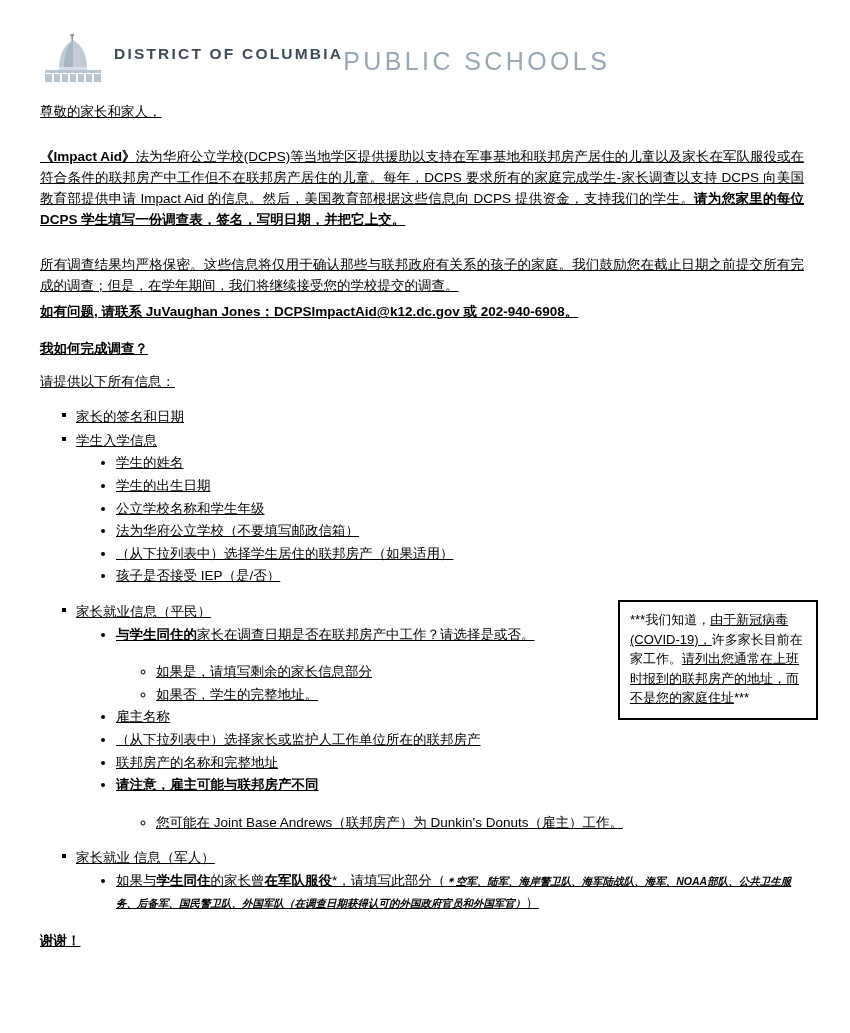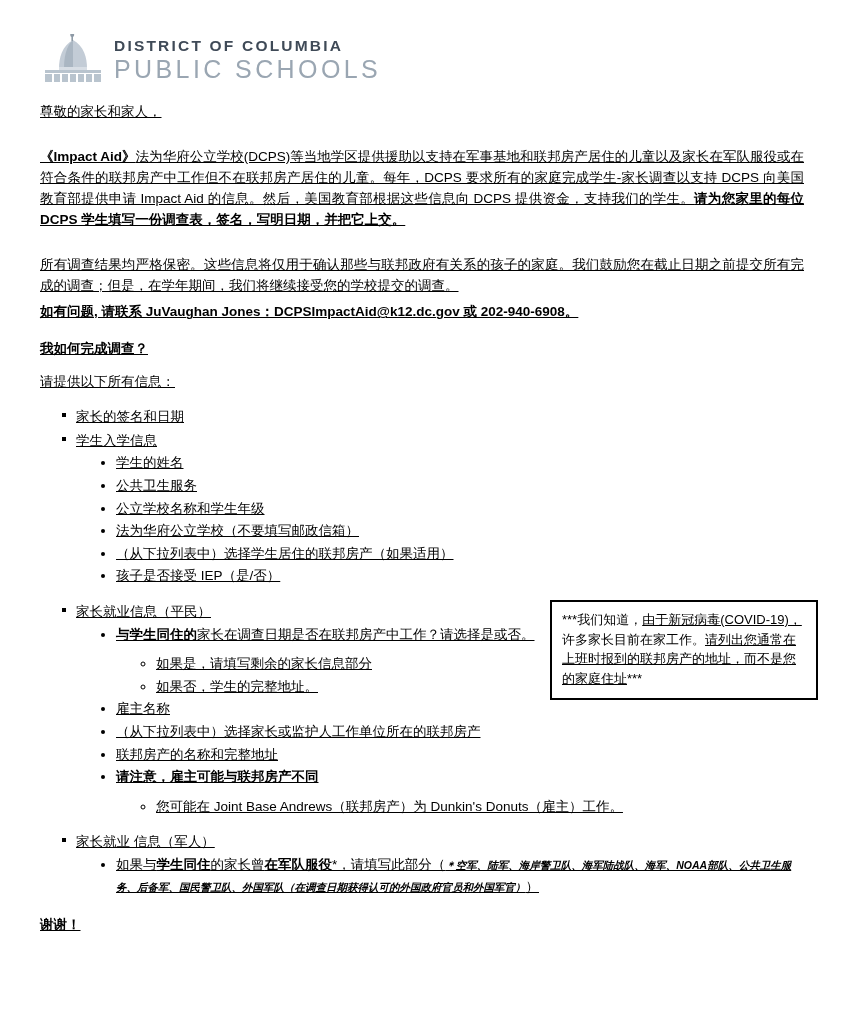--- a/index.html
+++ b/index.html
@@ -32,21 +32,21 @@
     margin-bottom: 16px;
   }
   .logo-mark {
     width: 62px;
     height: 52px;
     position: relative;
     flex: none;
   }
   .logo-text {
     display: flex;
-    flex-direction: column;
+    flex-direction: row;
     justify-content: center;
     line-height: 1;
   }
   .logo-line1 {
     font-size: 15.5px;
     letter-spacing: 2.2px;
     font-weight: bold;
     color: #3f4a57;
   }
   .logo-line2 {
@@ -101,33 +101,33 @@
     list-style-type: disc;
     padding-left: 40px;
     margin-top: 1px;
   }
   ul.level2 > li {
     margin-bottom: 1px;
   }
   ul.level3 {
     list-style-type: circle;
     padding-left: 40px;
-    margin-top: 8px;
+    margin-top: 16px;
   }
   ul.level3 > li {
     margin-bottom: 1px;
   }
   li { line-height: 1.6; }
 
   
   .note-box {
     position: absolute;
     right: 32px;
     top: 600px;
-    width: 268px;
+    width: 200px;
     box-sizing: border-box;
     border: 2px solid #000;
     padding: 8px 10px 10px 10px;
     font-size: 13px;
     line-height: 1.5;
     background: #fff;
     z-index: 5;
   }
 
   .section-q {
@@ -195,21 +195,21 @@
     <li>
       <span class="bullet-sq"></span>
       <span>家长的签名和日期</span>
     </li>
 
     <li>
       <span class="bullet-sq"></span>
       <span>学生入学信息</span>
       <ul class="level2">
         <li>学生的姓名</li>
-        <li>公共卫生服务</li>
+        <li>学生的出生日期</li>
         <li>公立学校名称和学生年级</li>
         <li>法为华府公立学校（不要填写邮政信箱）</li>
         <li>（从下拉列表中）选择学生居住的联邦房产（如果适用）</li>
         <li>孩子是否接受 IEP（是/否）</li>
       </ul>
     </li>
 
     <li style="margin-top:14px">
       <span class="bullet-sq"></span>
       <span>家长就业信息（平民）</span>

